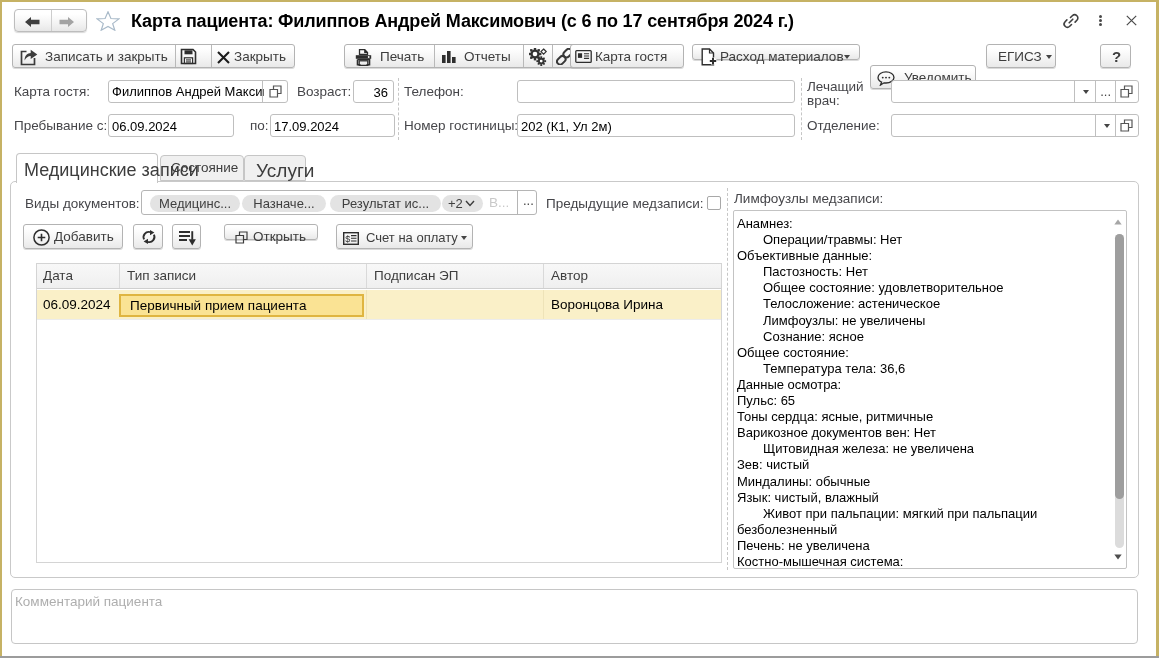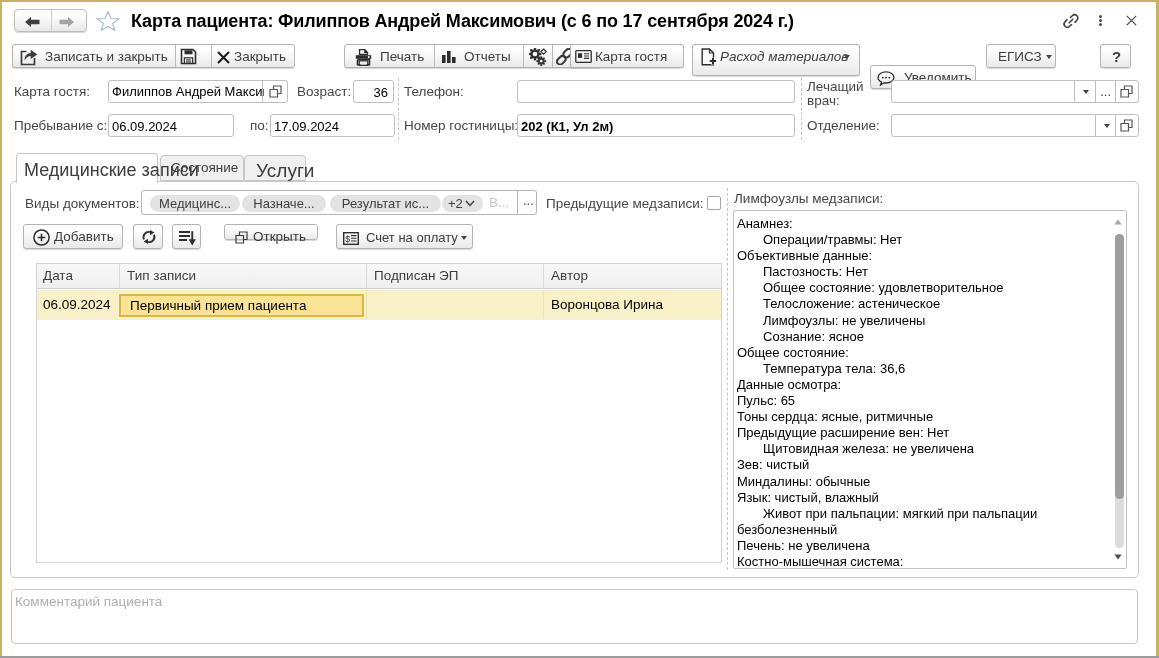--- a/index.html
+++ b/index.html
@@ -126,21 +126,21 @@
     </svg>
 </div>
 <div class="btn" style="left:570px;top:44px;width:114px;height:24px;">
   <svg style="left:4px;top:5px;" width="17" height="13" viewBox="0 0 18 14">
       <rect x="0.7" y="0.7" width="16.6" height="12.6" rx="1" fill="none" stroke="#2e2e2e" stroke-width="1.4"></rect>
       <rect x="3" y="3.5" width="4.5" height="5" fill="#2e2e2e"></rect>
       <path d="M9.5 4 H15 M9.5 6.5 H15 M9.5 9 H15" stroke="#2e2e2e" stroke-width="1.2"></path>
     </svg>
   <div class="t" style="left:24px;top:4px;">Карта гостя</div>
 </div>
-<div class="btn" style="left:692px;top:44px;width:168px;height:32px;font-style:italic;">
+<div class="btn" style="left:692px;top:44px;width:168px;height:16px;">
   <svg style="left:8px;top:3px;" width="16" height="18" viewBox="0 0 16 18">
       <path d="M1.2 1 H8.5 L12.5 5 V16.8 H1.2 Z" fill="#fff" stroke="#2e2e2e" stroke-width="1.4"></path>
       <path d="M8.5 1 V5 H12.5" fill="none" stroke="#2e2e2e" stroke-width="1.2"></path>
       <g stroke="#ffffff" stroke-width="4.2">
         <path d="M8.6 13 H15.4 M12 9.6 V16.4"></path>
       </g>
       <g stroke="#2e2e2e" stroke-width="2">
         <path d="M8.8 13 H15.2 M12 9.8 V16.2"></path>
       </g>
     </svg>
@@ -199,21 +199,21 @@
 </div>
 <div class="lbl" style="left:14px;top:118px;">Пребывание с:</div>
 <div class="inp" style="left:108px;top:114px;width:126px;height:23px;">
     <span>06.09.2024</span>
   </div>
 <div class="lbl" style="left:250px;top:118px;">по:</div>
 <div class="inp" style="left:270px;top:114px;width:125px;height:23px;">
     <span>17.09.2024</span>
   </div>
 <div class="lbl" style="left:404px;top:118px;">Номер гостиницы:</div>
-<div class="inp" style="left:517px;top:114px;width:278px;height:23px;font-weight:bold;">
+<div class="inp" style="left:517px;top:114px;width:278px;height:23px;">
     <span>202 (К1, Ул 2м)</span>
   </div>
 <div class="lbl" style="left:807px;top:118px;">Отделение:</div>
 <div class="inp" style="left:891px;top:114px;width:248px;height:23px;">
   <div style="position:absolute;right:42px;top:0;bottom:0;border-left:1px solid #bfbfbf;"></div>
   <div style="position:absolute;right:22px;top:0;bottom:0;border-left:1px solid #bfbfbf;"></div>
   <div class="caret" style="right:28px;top:9px;"></div>
   <svg style="right:5px;top:4px;" width="13" height="13" viewBox="0 0 13 13">
       <g fill="none" stroke="#555" stroke-width="1.2">
         <path d="M1 4.5 H8.5 V12 H1 Z"></path>
@@ -324,21 +324,21 @@
     <div class="ind">Пастозность: Нет</div>
     <div class="ind">Общее состояние: удовлетворительное</div>
     <div class="ind">Телосложение: астеническое</div>
     <div class="ind">Лимфоузлы: не увеличены</div>
     <div class="ind">Сознание: ясное</div>
     <div>Общее состояние:</div>
     <div class="ind">Температура тела: 36,6</div>
     <div>Данные осмотра:</div>
     <div>Пульс: 65</div>
     <div>Тоны сердца: ясные, ритмичные</div>
-    <div>Предыдущие расширение вен: Нет</div>
+    <div>Варикозное документов вен: Нет</div>
     <div class="ind">Щитовидная железа: не увеличена</div>
     <div>Зев: чистый</div>
     <div>Миндалины: обычные</div>
     <div>Язык: чистый, влажный</div>
     <div class="ind">Живот при пальпации: мягкий при пальпации</div>
     <div>безболезненный</div>
     <div>Печень: не увеличена</div>
     <div>Костно-мышечная система:</div>
   </div>
   <svg style="right:4.5px;top:8px;" width="8" height="6" viewBox="0 0 8 6">

